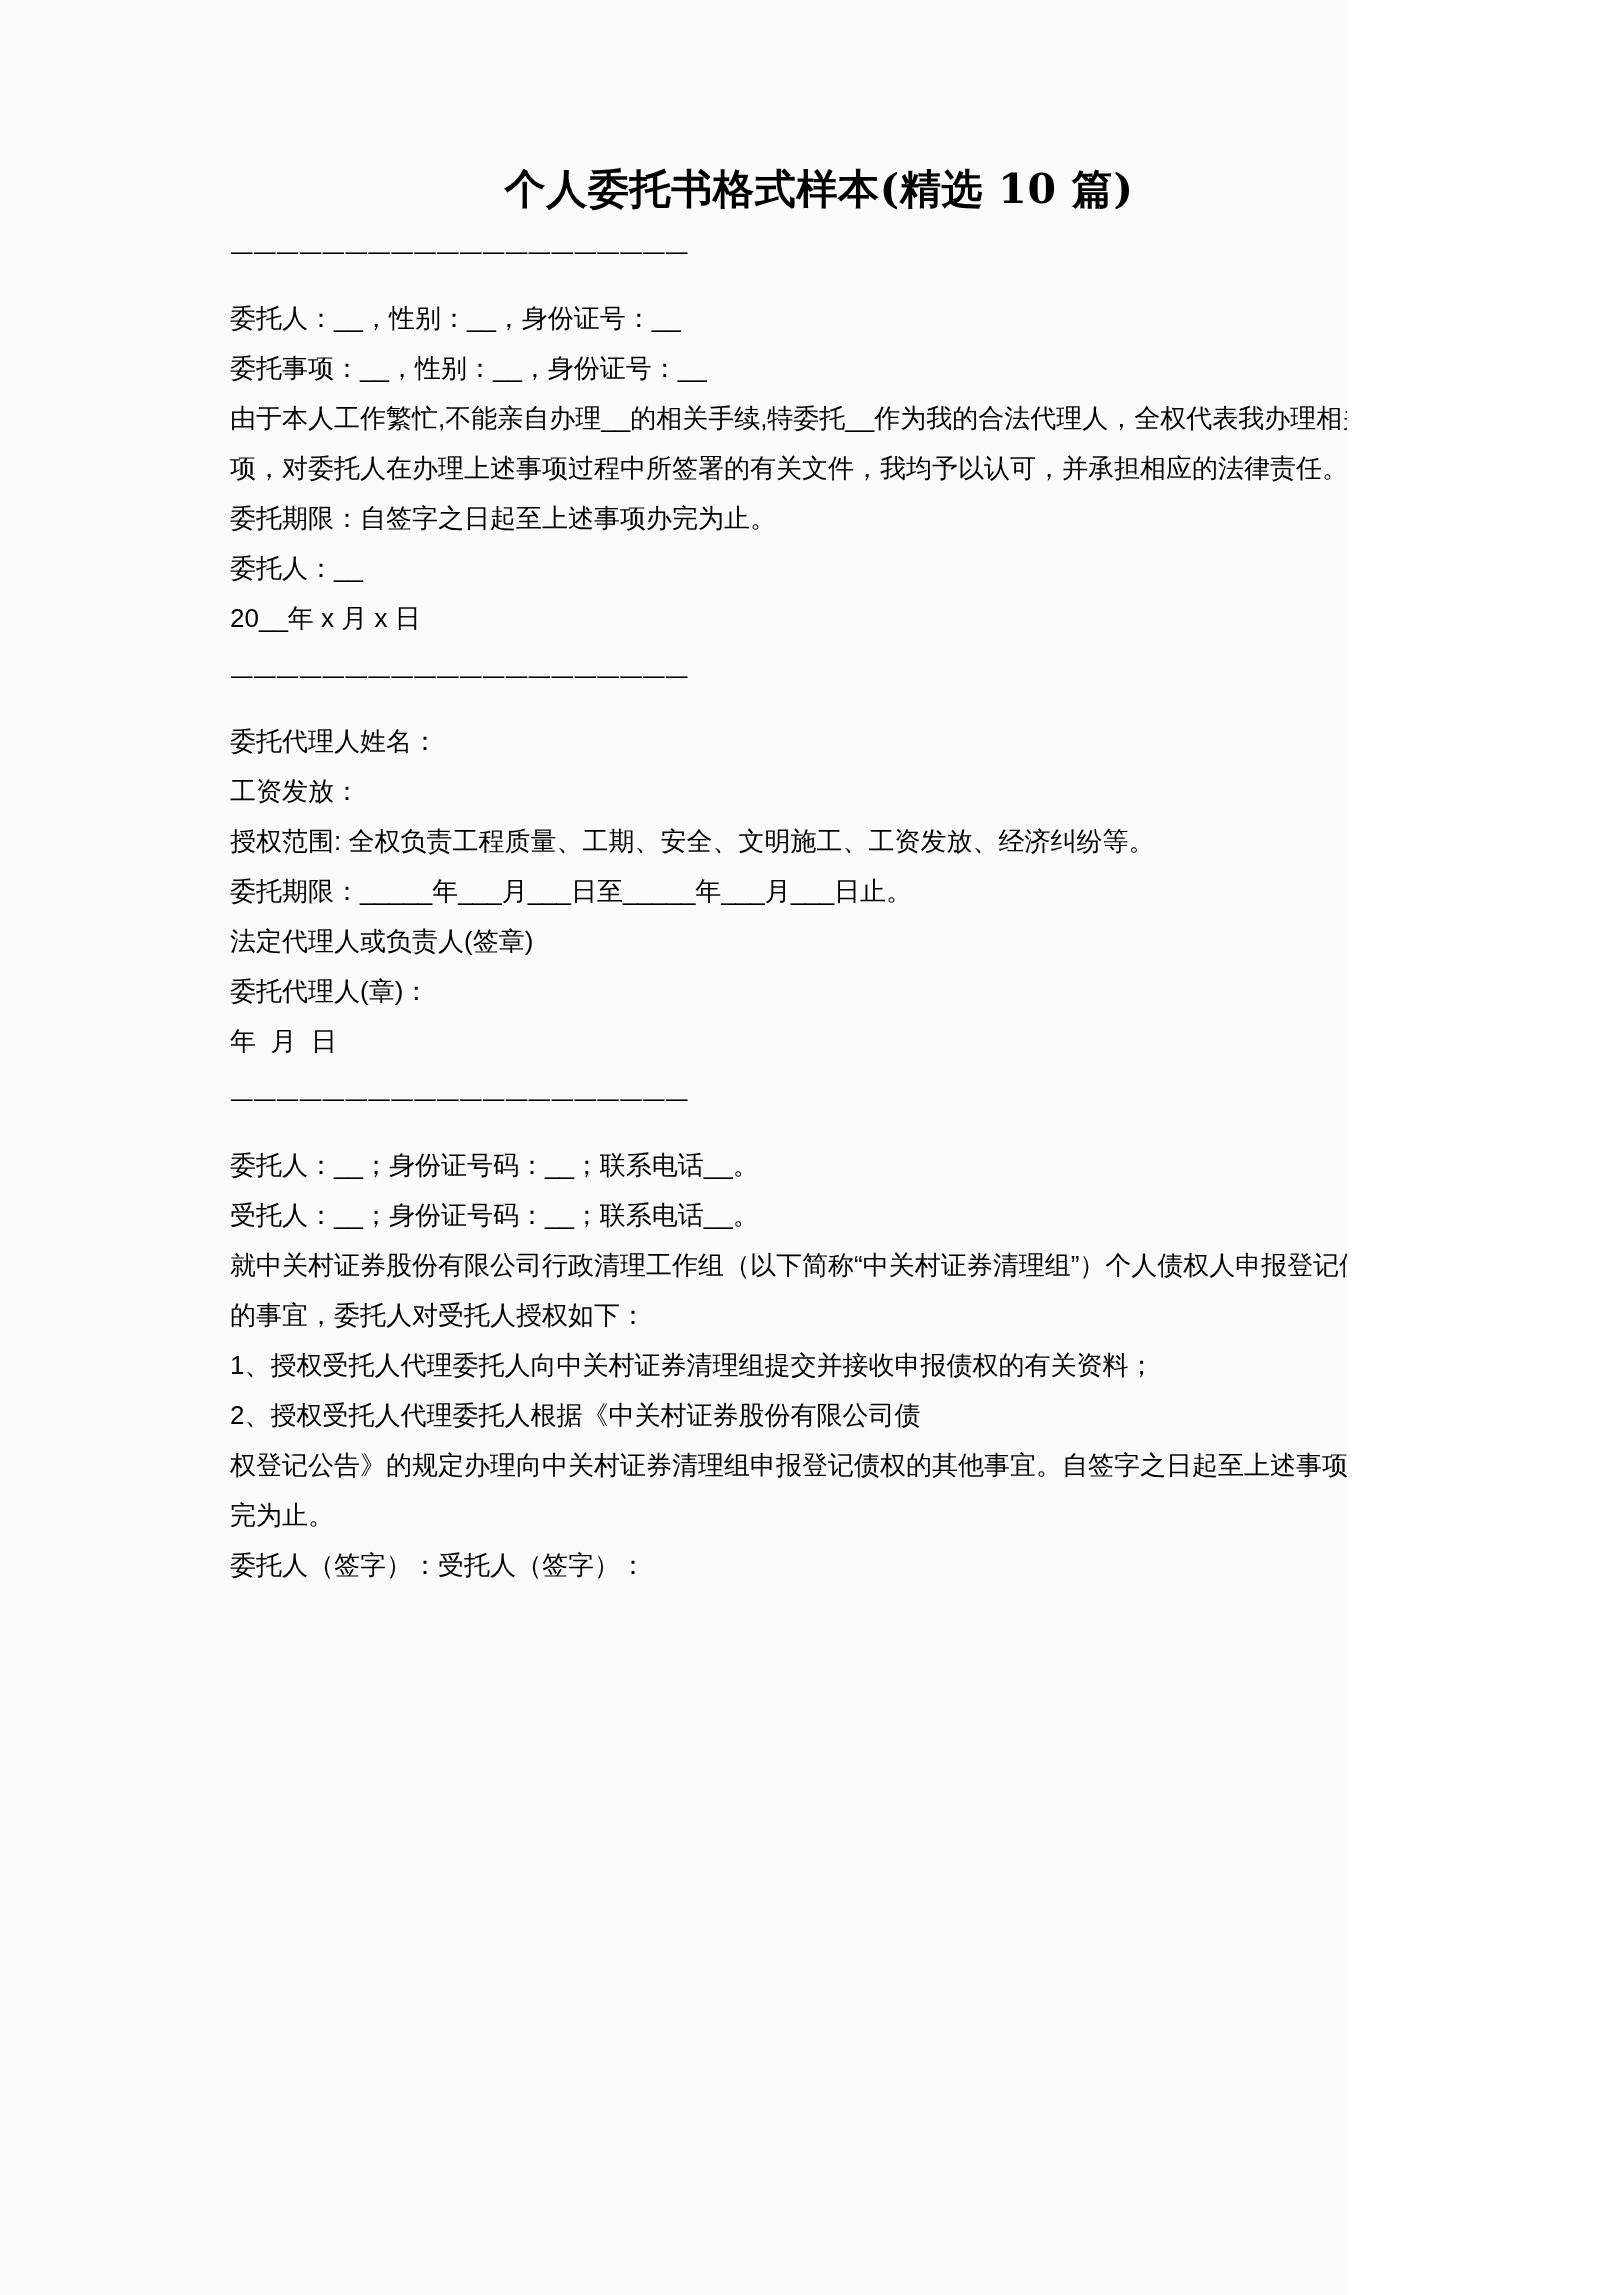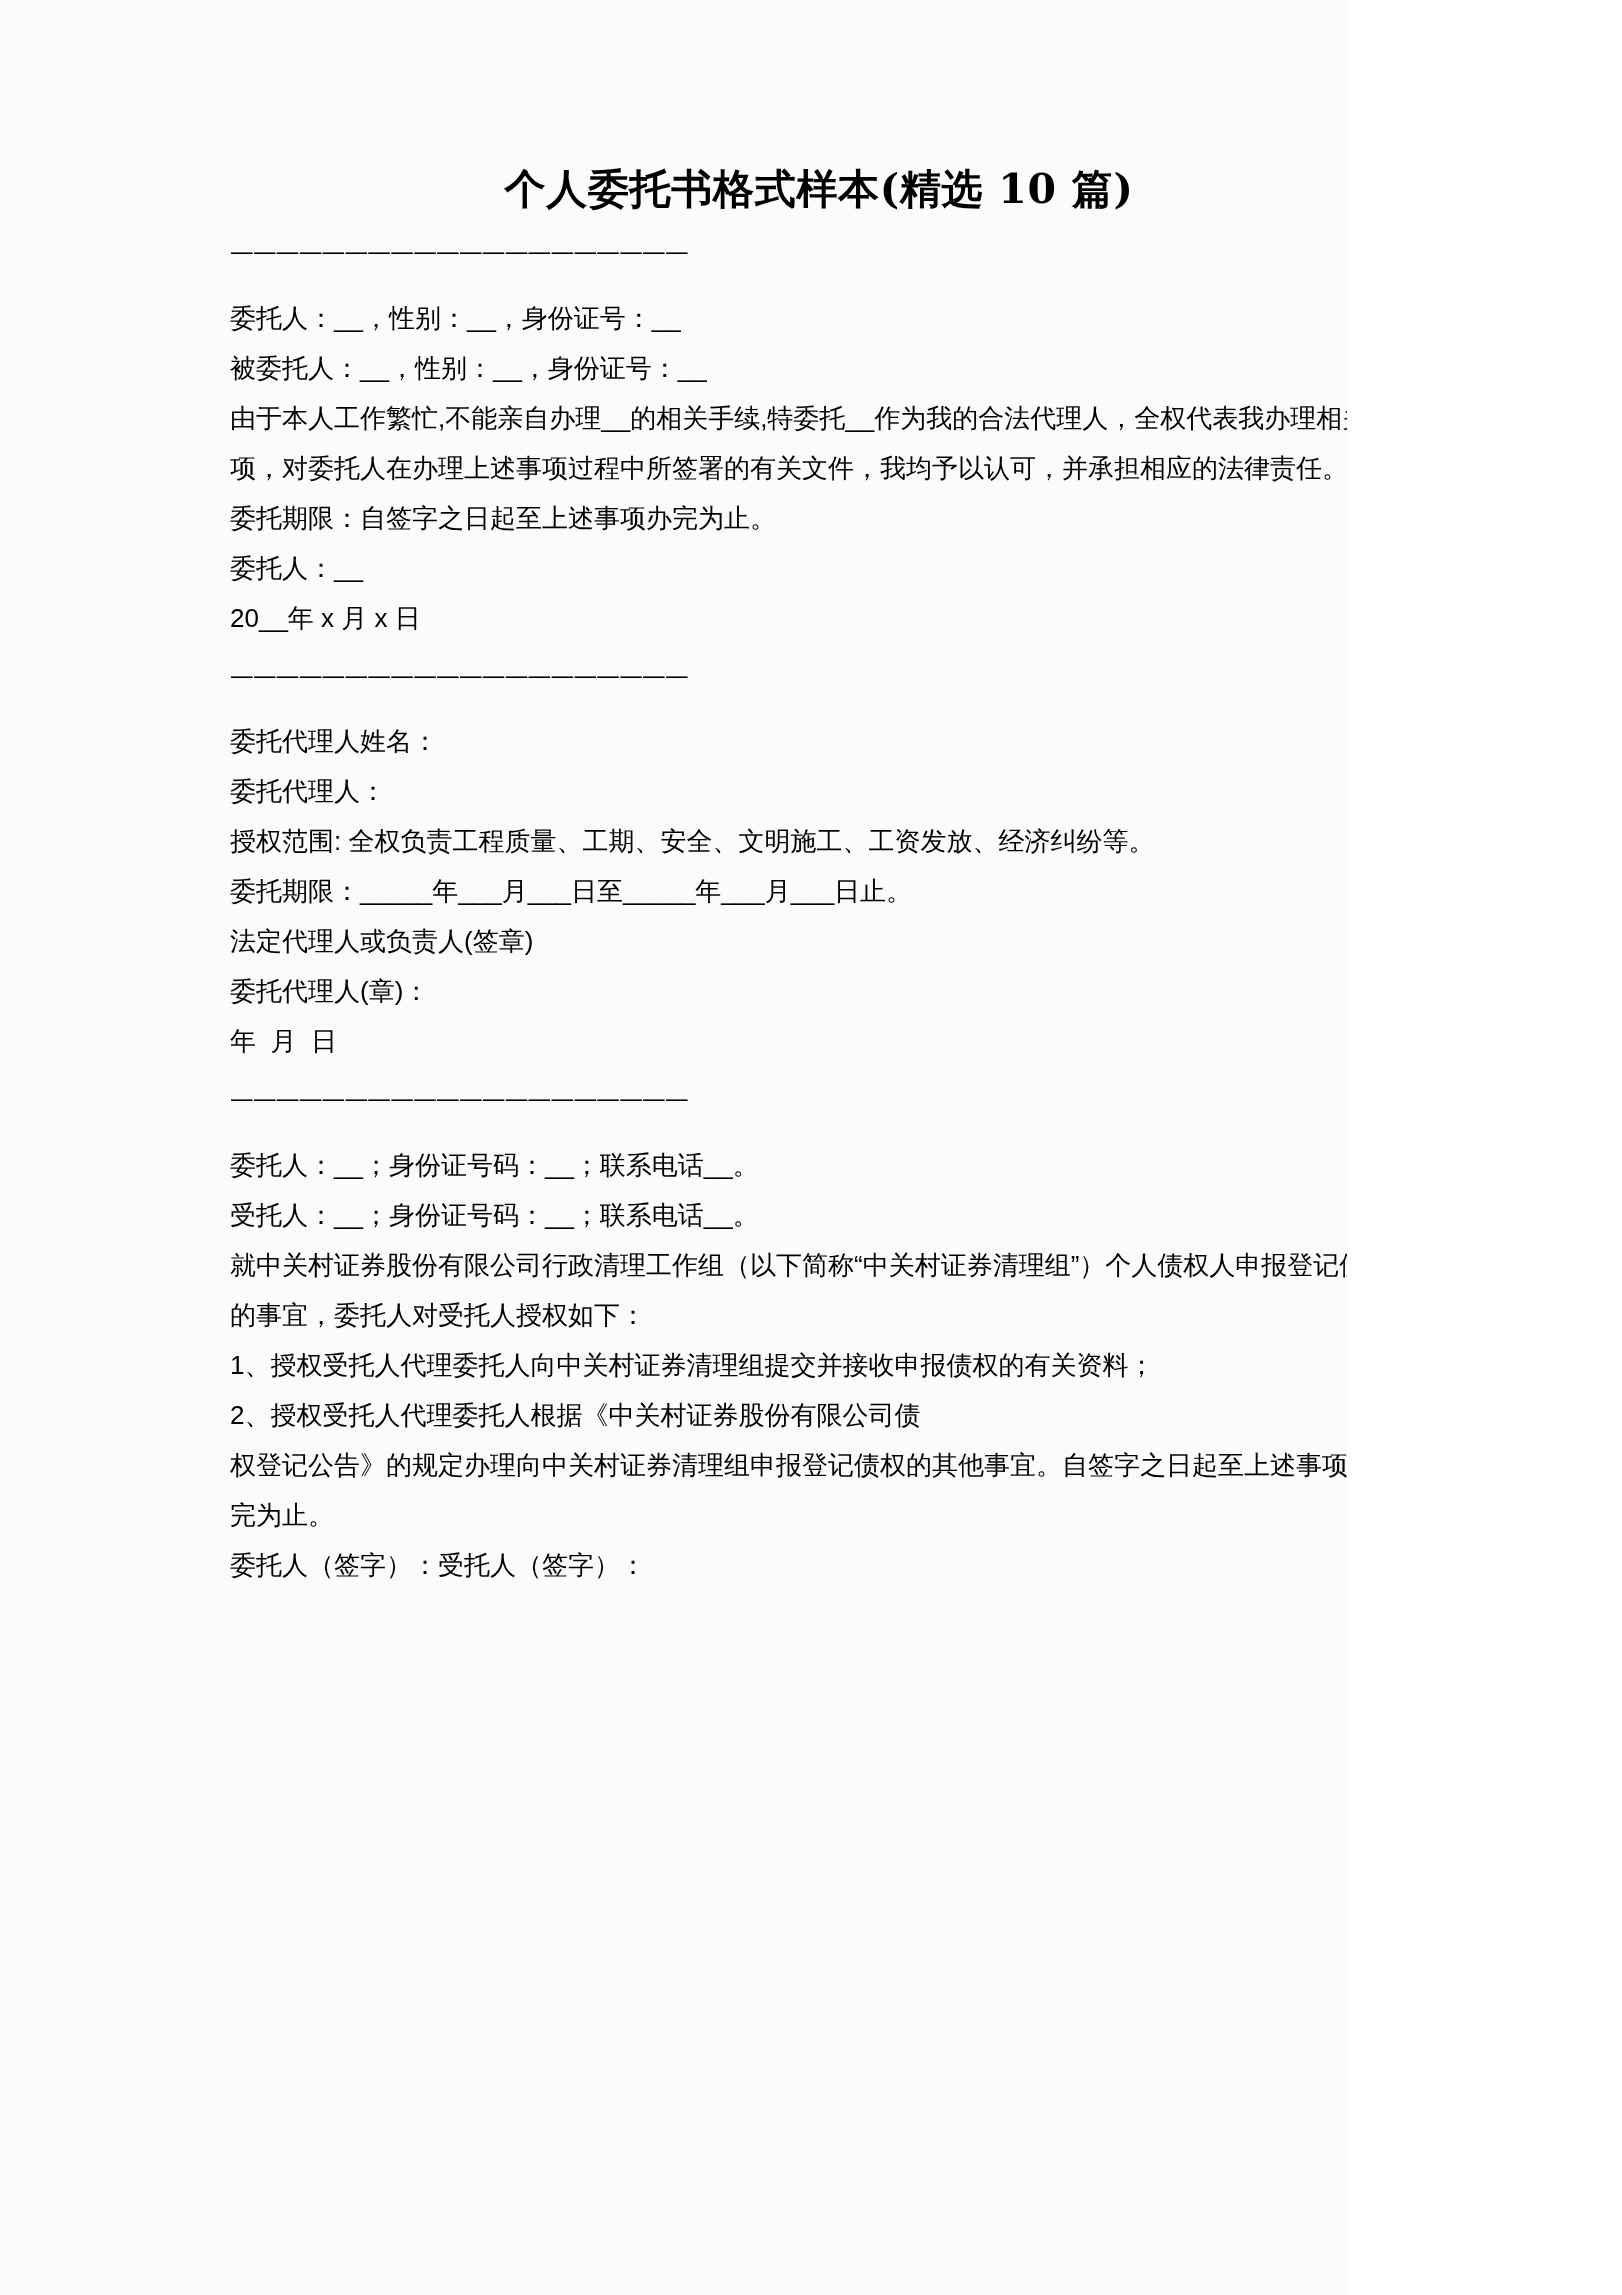--- a/index.html
+++ b/index.html
@@ -61,32 +61,32 @@
 
 <div class="page">
 
   <div class="doc-body">
 
     <h1 class="doc-title">个人委托书格式样本(精选 10 篇)</h1>
 
     <div class="hr-line">————————————————————</div>
     <div class="spacer-sm"></div>
     <p class="line">委托人：__，性别：__，身份证号：__</p>
-    <p class="line">被委托人：__，性别：__，身份证号：__</p>
+    <p class="line">委托事项：__，性别：__，身份证号：__</p>
     <p class="line">由于本人工作繁忙,不能亲自办理__的相关手续,特委托__作为我的合法代理人，全权代表我办理相关事项，对委托人在办理上述事项过程中所签署的有关文件，我均予以认可，并承担相应的法律责任。</p>
     <p class="line">委托期限：自签字之日起至上述事项办完为止。</p>
     <p class="line">委托人：__</p>
     <p class="line">20__年 x 月 x 日</p>
 
     <div class="spacer-md"></div>
 
     <div class="hr-line">————————————————————</div>
     <div class="spacer-sm"></div>
     <p class="line">委托代理人姓名：</p>
-    <p class="line">委托代理人：</p>
+    <p class="line">工资发放：</p>
     <p class="line">授权范围: 全权负责工程质量、工期、安全、文明施工、工资发放、经济纠纷等。</p>
     <p class="line">委托期限：_____年___月___日至_____年___月___日止。</p>
     <p class="line">法定代理人或负责人(签章)</p>
     <p class="line">委托代理人(章)：</p>
     <p class="line">年  月  日</p>
 
     <div class="spacer-md"></div>
 
     <div class="hr-line">————————————————————</div>
     <div class="spacer-sm"></div>

